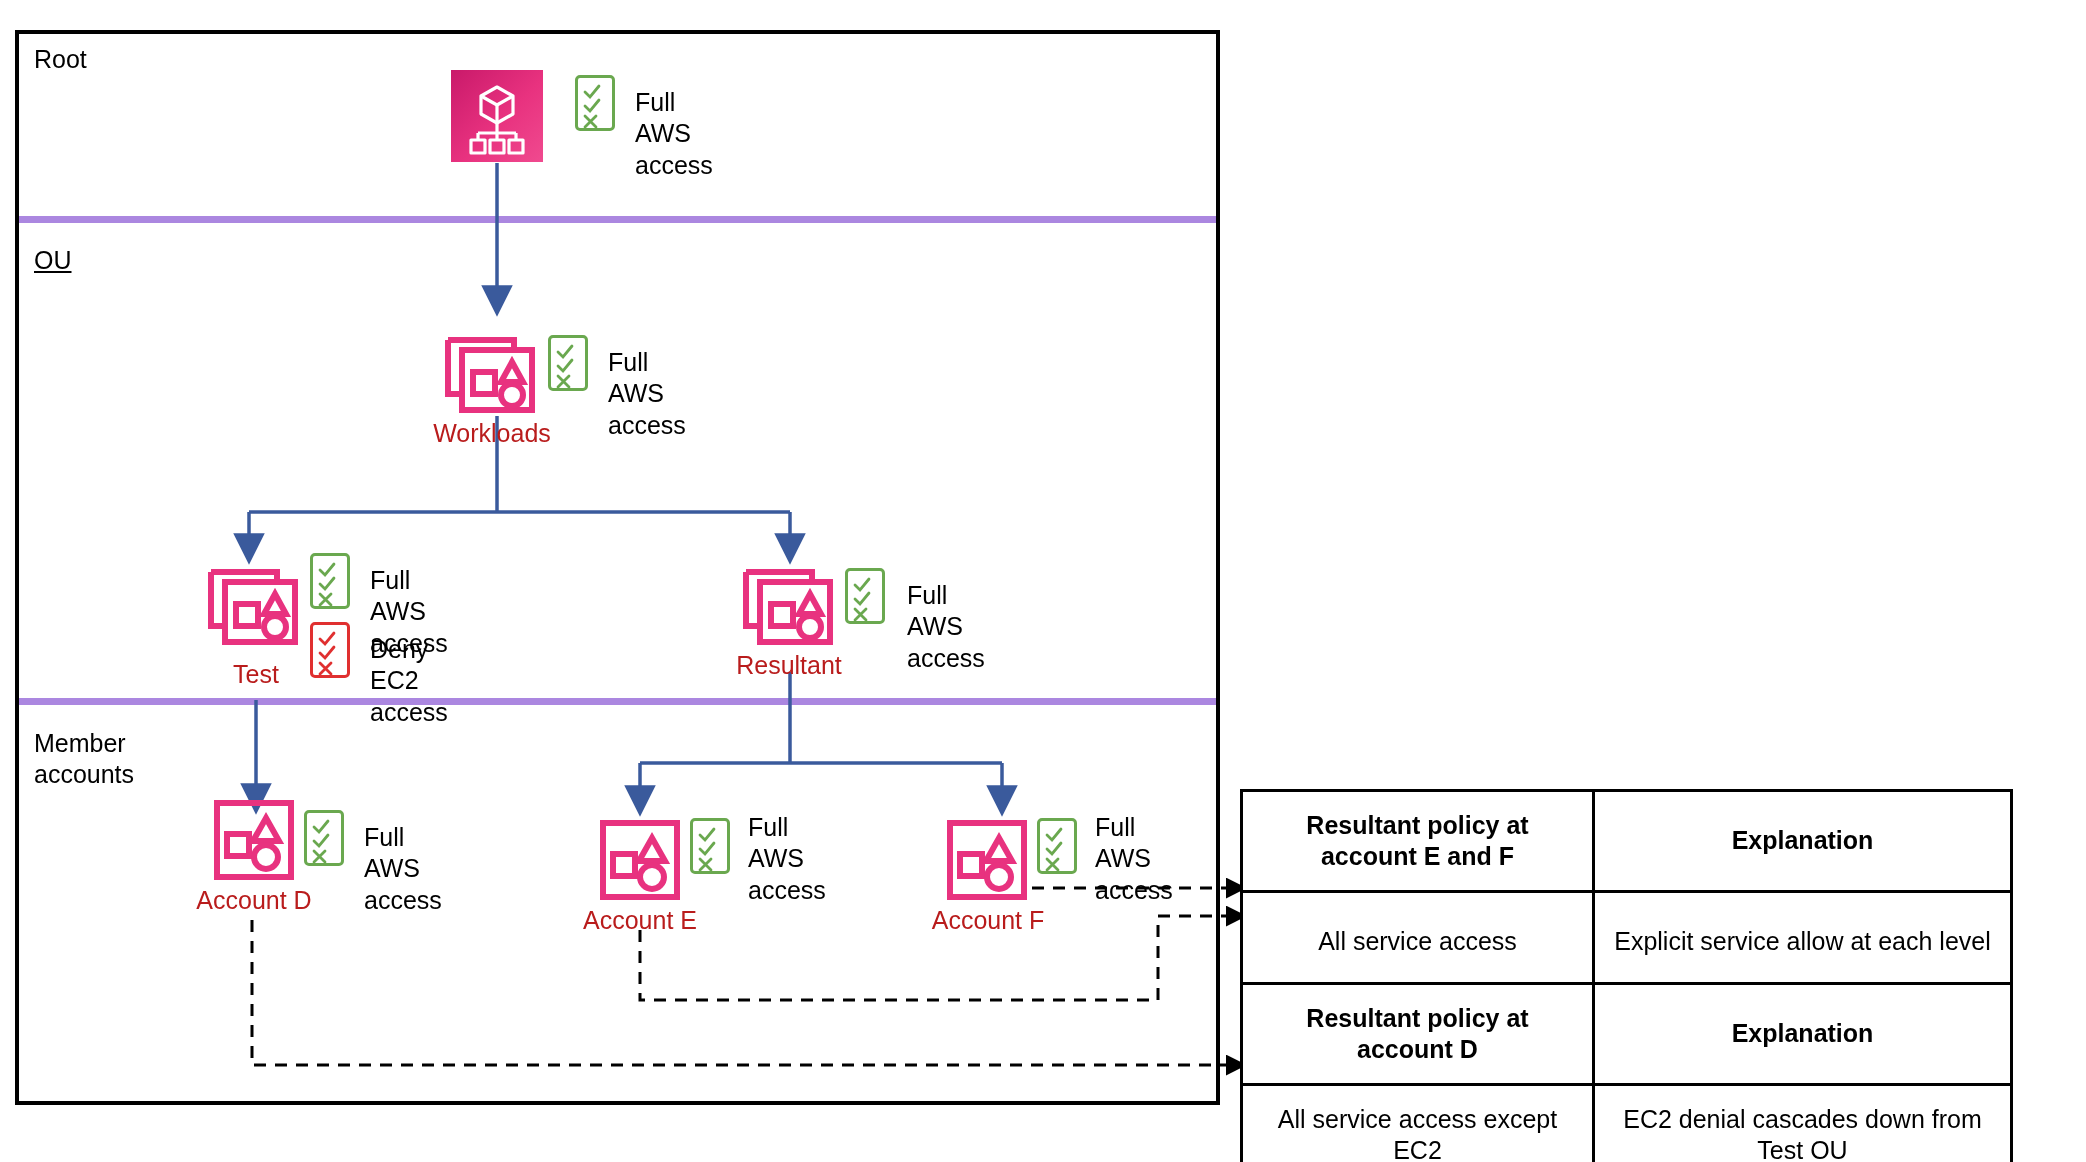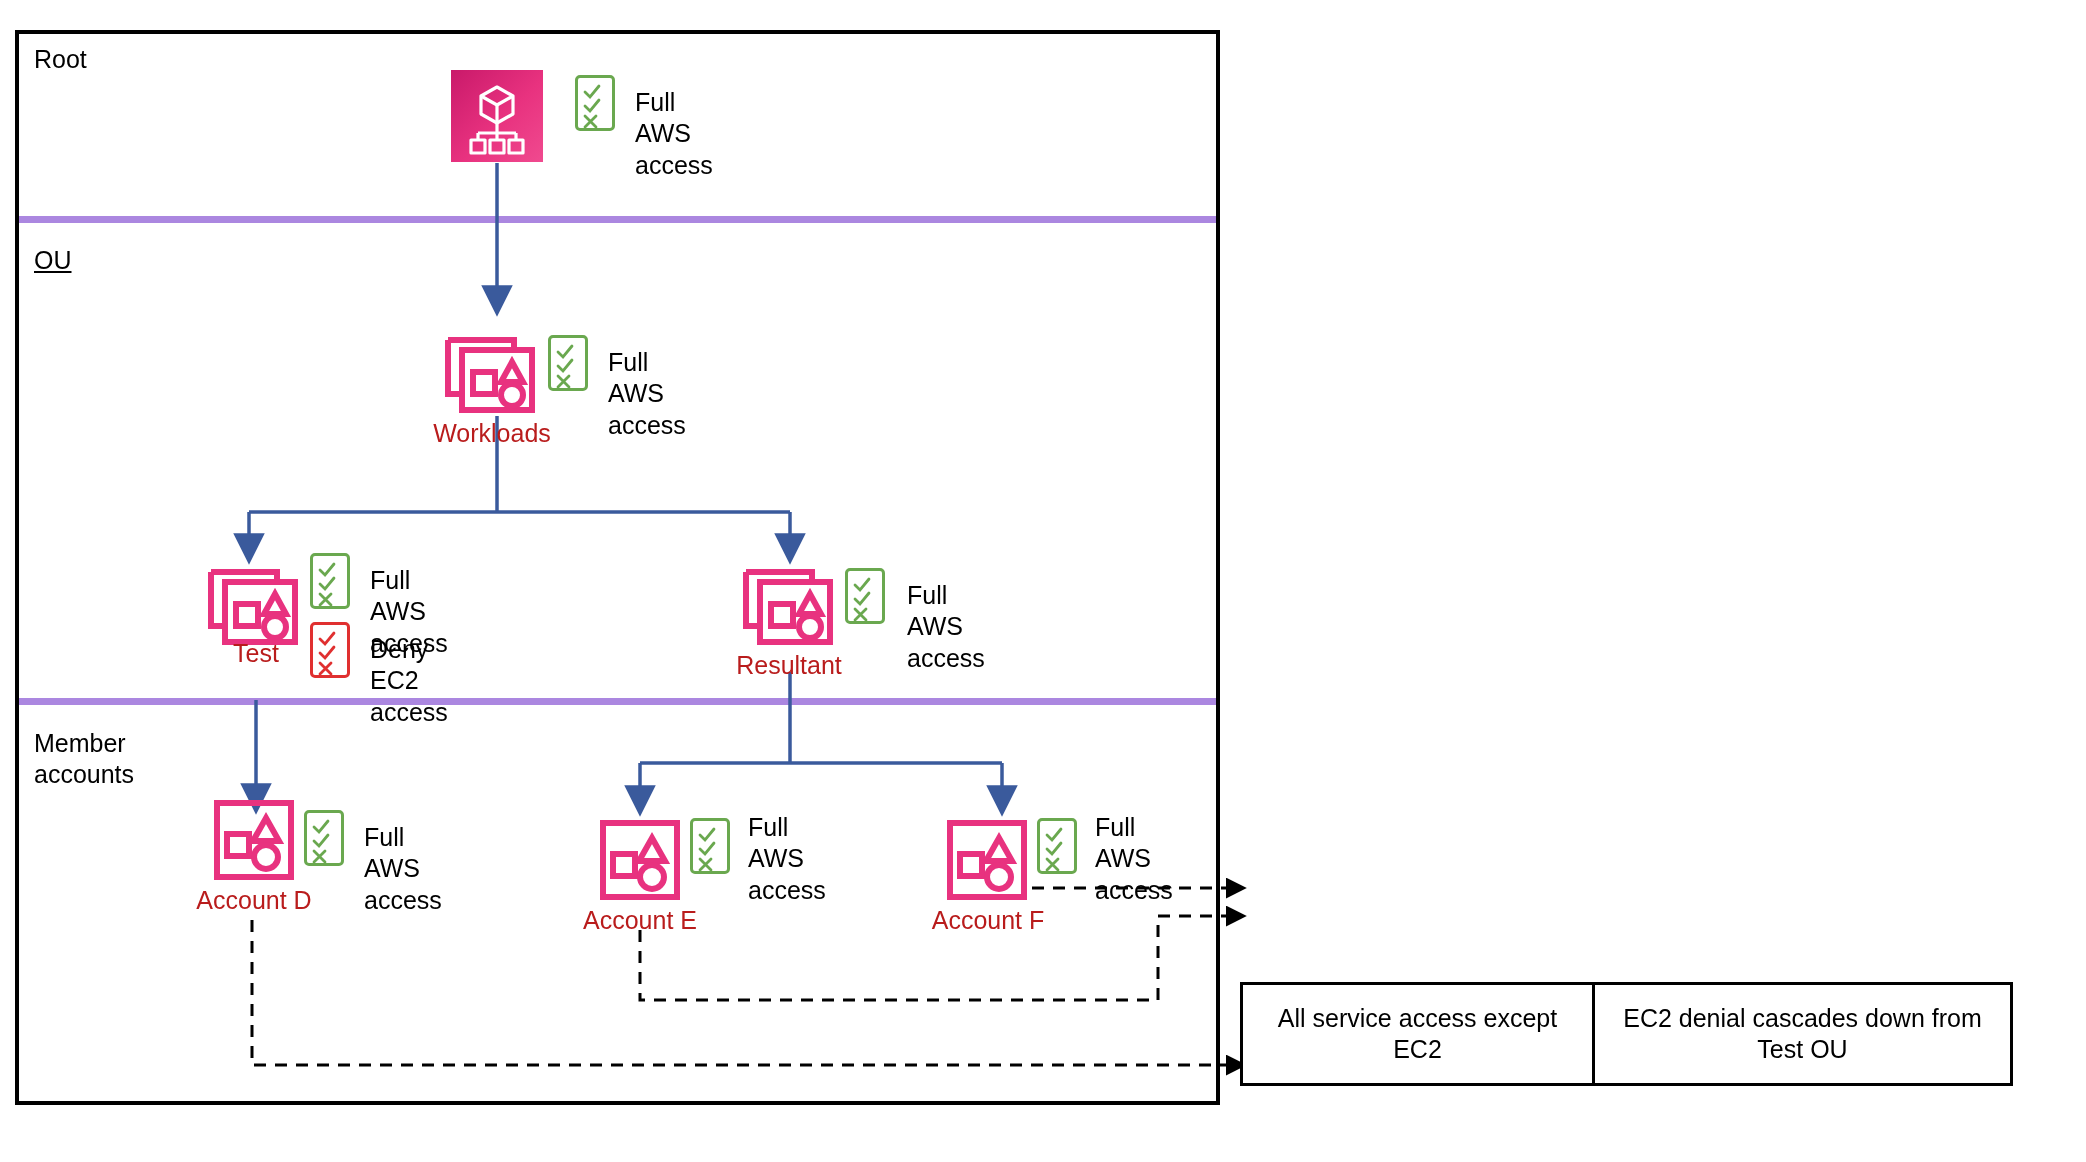--- a/index.html
+++ b/index.html
@@ -188,21 +188,21 @@
       <svg width="34" height="50" viewBox="0 0 34 50" style="margin:2px 0 0 3px;" xmlns="http://www.w3.org/2000/svg">
         <g stroke="#e03030" stroke-width="2.8" fill="none" stroke-linecap="round">
           <path d="M4,12 L9,17 L18,6"></path>
           <path d="M4,26 L9,31 L18,20"></path>
           <path d="M4,36 L15,47 M15,36 L4,47"></path>
         </g>
       </svg>
     </div>
     <div class="policy-text" style="left:165px;top:84px;">Deny EC2 access</div>
 
-    <div class="node-label" style="left:-9px;top:89px;width:120px;">Test</div>
+    <div class="node-label" style="left:-9px;top:110px;width:120px;">Test</div>
   </div>
 
   <div class="node" style="left:740px;top:550px;">
     <div class="ou-icon">
       <svg width="98" height="98" viewBox="0 0 98 98" xmlns="http://www.w3.org/2000/svg">
         <g fill="none" stroke="#e8327f" stroke-width="6">
           <path d="M6,22 L6,76 L20,76"></path>
           <path d="M6,22 L72,22 L72,32"></path>
           <rect x="20" y="32" width="70" height="60"></rect>
           <rect x="31" y="54" width="22" height="22"></rect>
@@ -291,27 +291,47 @@
           <path d="M4,26 L9,31 L18,20"></path>
           <path d="M4,36 L15,47 M15,36 L4,47"></path>
         </g>
       </svg>
     </div>
     <div class="policy-text" style="left:150px;top:-6px;">Full AWS
 access</div>
     <div class="node-label" style="left:-14px;top:88px;width:114px;">Account F</div>
   </div>
 
+  <table class="res-table" style="left:1240px;top:789px;width:772px;">
+    <colgroup>
+        <col class="c1">
+        <col class="c2">
+      </colgroup>
+    <tbody>
+      <tr>
+        <td class="hdr" style="height:78px;">Resultant policy at account E and F</td>
+        <td class="hdr">Explanation</td>
+      </tr>
+      <tr>
+        <td style="height:78px;">All service access</td>
+        <td>Explicit service allow at each level</td>
+      </tr>
+    </tbody>
+  </table>
 
   <table class="res-table" style="left:1240px;top:982px;width:772px;">
     <colgroup>
         <col class="c1">
         <col class="c2">
       </colgroup>
     <tbody>
       <tr>
+        <td class="hdr" style="height:78px;">Resultant policy at account D</td>
+        <td class="hdr">Explanation</td>
+      </tr>
+      <tr>
         <td style="height:78px;">All service access except EC2</td>
         <td>EC2 denial cascades down from Test OU</td>
       </tr>
     </tbody>
   </table>
 
 </div>
 
 </body></html>

